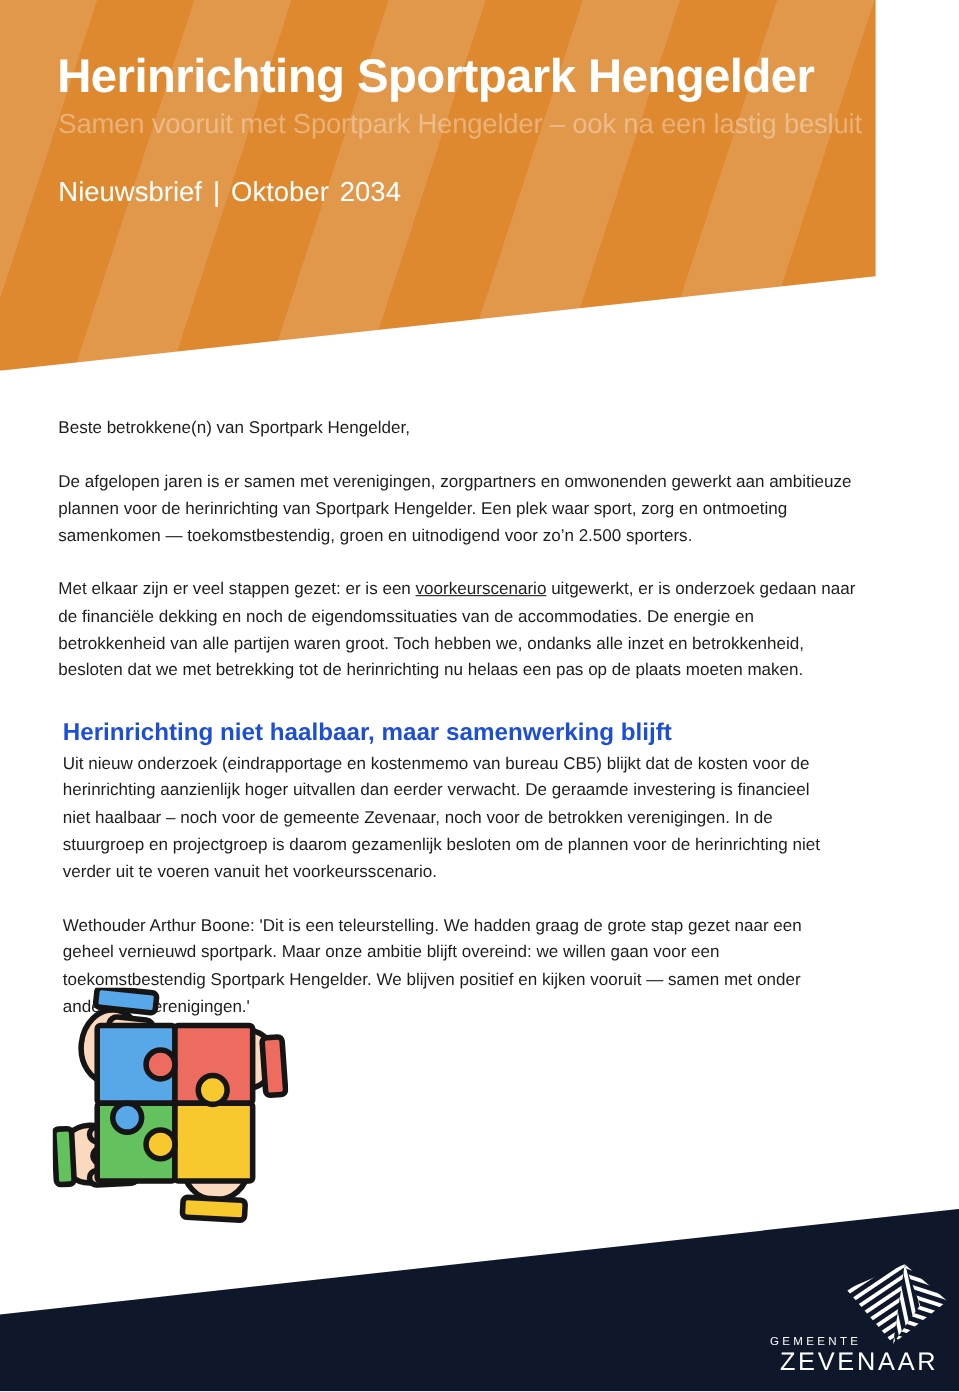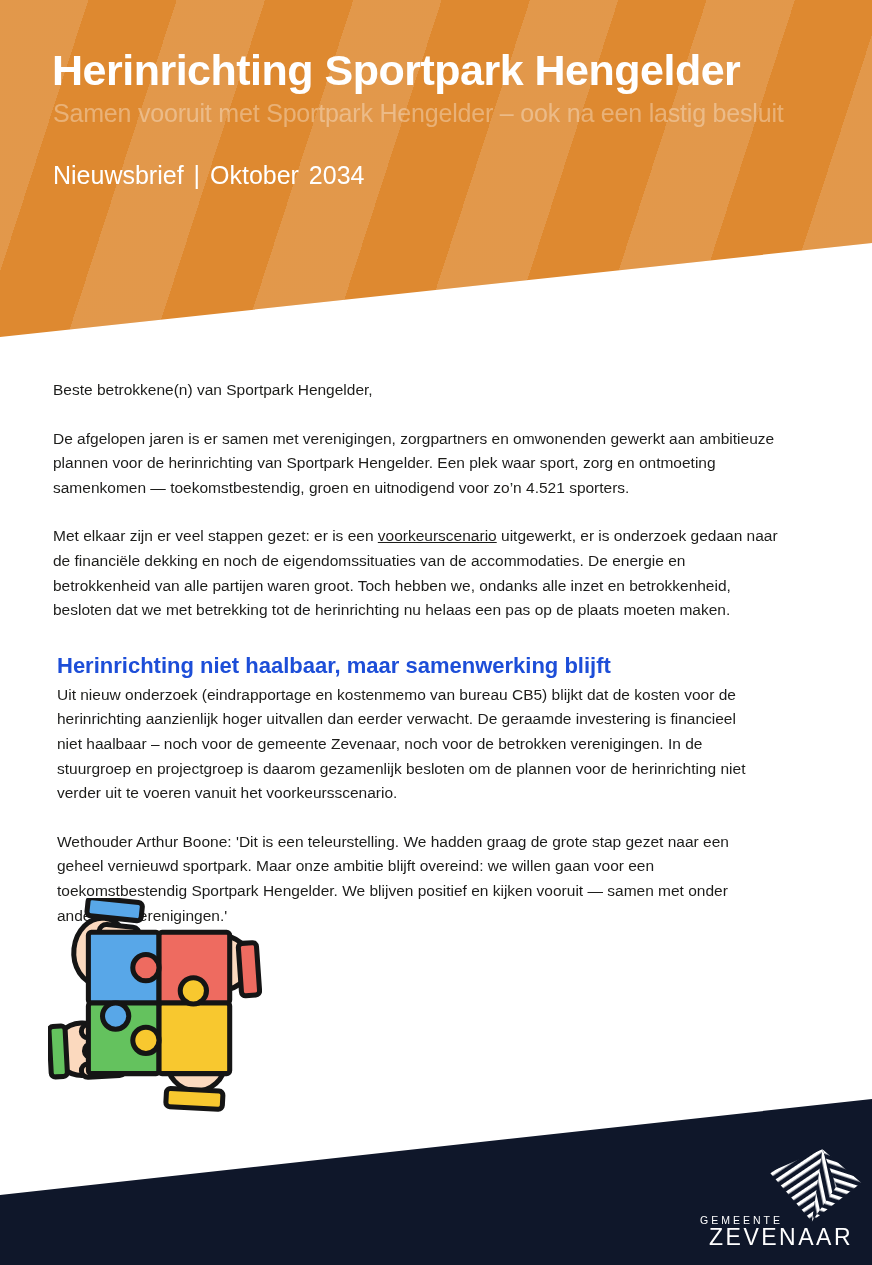--- a/index.html
+++ b/index.html
@@ -1,20 +1,20 @@
 <!DOCTYPE html>
 <html><head>
 <meta charset="utf-8">
 <style>
   html,body{margin:0;padding:0;background:#e9e9e9;}
   .page{position:relative;width:872px;height:1265px;background:#ffffff;overflow:hidden;
         font-family:"Liberation Sans",sans-serif;margin:0 auto;}
 
   
-  .banner{position:absolute;left:0;top:0;width:872px;height:340px;
+  .banner{position:absolute;left:0;top:0;width:796px;height:340px;
           clip-path:polygon(0 0,872px 0,872px 243px,0 337px);
           background:
             repeating-linear-gradient(108deg,
               rgba(255,255,255,0.13) 0 84px,
               rgba(255,255,255,0) 84px 168px),
             #DE8930;}
   .banner-title{position:absolute;left:52px;top:46px;font-size:43px;font-weight:bold;
                 color:#ffffff;letter-spacing:-0.5px;white-space:nowrap;}
   .banner-subtitle{position:absolute;left:53px;top:99px;font-size:25px;
                    color:rgba(255,255,255,0.34);white-space:nowrap;letter-spacing:-0.2px;}
@@ -57,21 +57,21 @@
   </header>
 
   <main class="content">
     <p class="para">
       <span class="line">Beste betrokkene(n) van Sportpark Hengelder,</span>
     </p>
 
     <p class="para">
       <span class="line">De afgelopen jaren is er samen met verenigingen, zorgpartners en omwonenden gewerkt aan ambitieuze</span><br>
       <span class="line">plannen voor de herinrichting van Sportpark Hengelder. Een plek waar sport, zorg en ontmoeting</span><br>
-      <span class="line">samenkomen — toekomstbestendig, groen en uitnodigend voor zo’n 4.521 sporters.</span>
+      <span class="line">samenkomen — toekomstbestendig, groen en uitnodigend voor zo’n 2.500 sporters.</span>
     </p>
 
     <p class="para">
       <span class="line"><span>Met elkaar zijn er veel stappen gezet: er is een </span><a class="textlink">voorkeurscenario</a><span> uitgewerkt, er is onderzoek gedaan naar</span></span><br>
       <span class="line">de financiële dekking en noch de eigendomssituaties van de accommodaties. De energie en</span><br>
       <span class="line">betrokkenheid van alle partijen waren groot. Toch hebben we, ondanks alle inzet en betrokkenheid,</span><br>
       <span class="line">besloten dat we met betrekking tot de herinrichting nu helaas een pas op de plaats moeten maken.</span>
     </p>
 
     <h2 class="section-heading">Herinrichting niet haalbaar, maar samenwerking blijft</h2>

